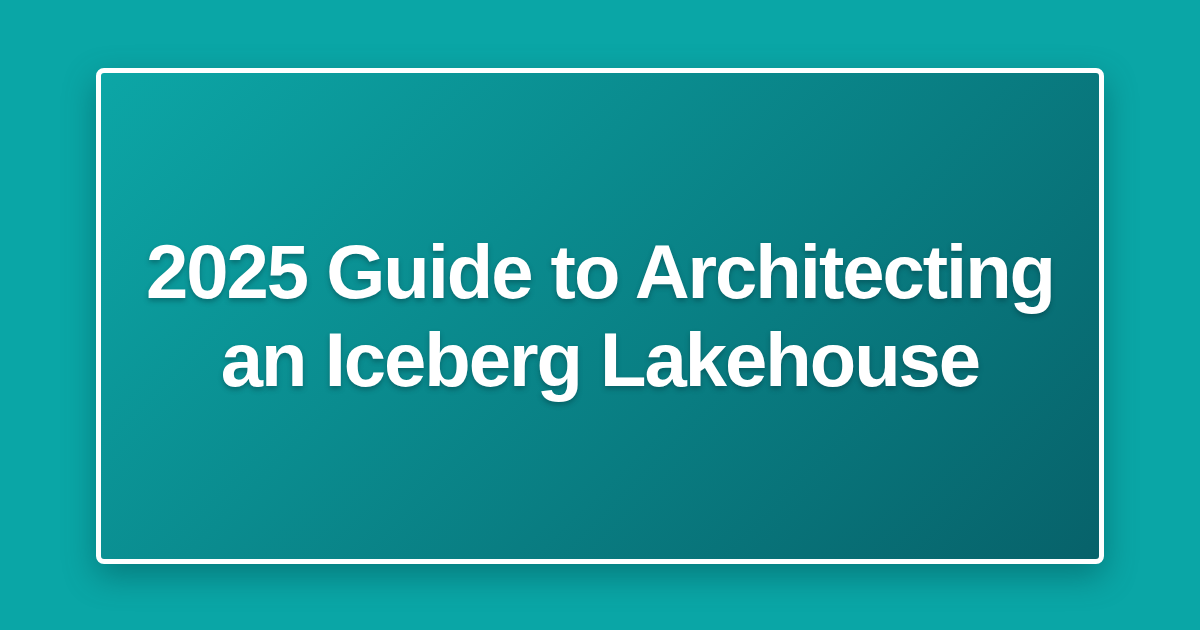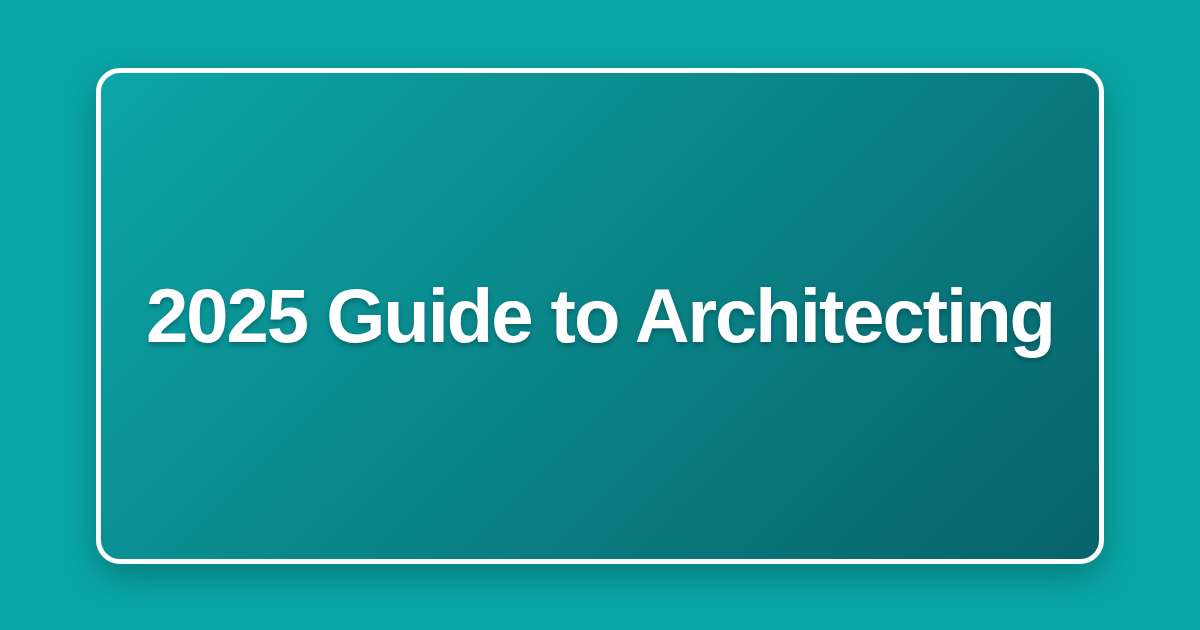--- a/index.html
+++ b/index.html
@@ -15,21 +15,21 @@
     font-family: "Liberation Sans", sans-serif;
   }
   .card {
     position: absolute;
     left: 96px;
     top: 68px;
     width: 1008px;
     height: 496px;
     box-sizing: border-box;
     border: 5px solid var(--border-color, #FFFFFF);
-    border-radius: 24px;
+    border-radius: 8px;
     background: linear-gradient(135deg,
                 var(--grad-start, #0CA6A6) 0%,
                 var(--grad-end, #07626A) 100%);
     box-shadow: 0 12px 32px rgba(3, 70, 75, 0.45);
     display: flex;
     flex-direction: row;
     align-items: center;
     justify-content: center;
     text-align: center;
   }
@@ -55,15 +55,16 @@
     text-shadow: 0 2px 3px rgba(0, 40, 45, 0.25);
   }
 </style>
 </head>
 <body>
 
 <div class="canvas">
   <div class="card">
     <h1 class="title">
       <span class="line">2025 Guide to Architecting</span>
+      <span class="line">an Iceberg Lakehouse</span>
     </h1>
   </div>
 </div>
 
 </body></html>

